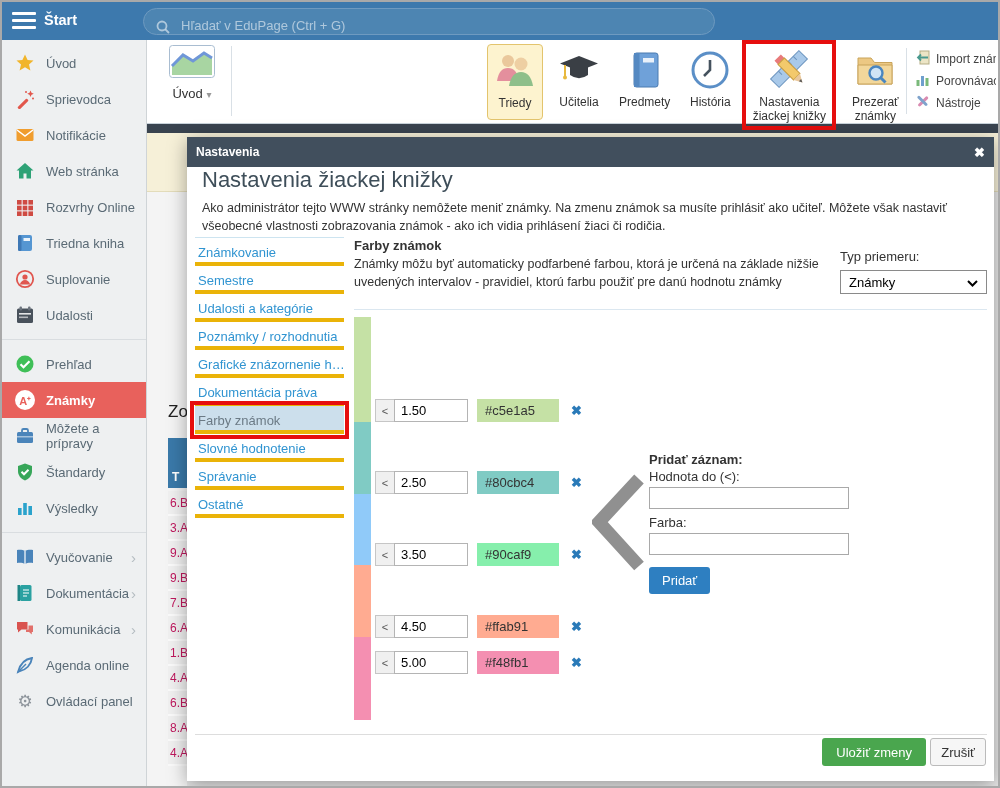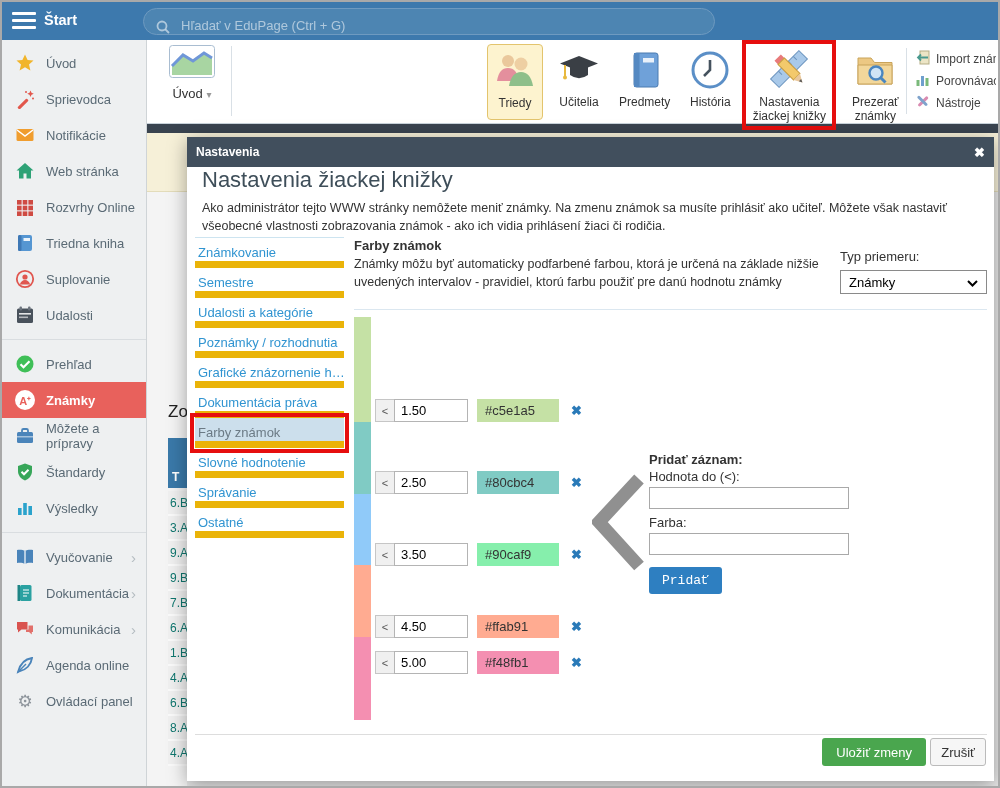--- a/index.html
+++ b/index.html
@@ -55,33 +55,33 @@
     white-space:nowrap;overflow:hidden;cursor:pointer;}
   
   .subbar{position:absolute;left:145px;top:122px;width:851px;height:9px;background:#39434f;z-index:1;}
   .notice{position:absolute;left:145px;top:131px;width:851px;height:59px;background:#f6f0d8;
     border-bottom:1px solid #e3dcba;z-index:1;}
   .bg-left{position:absolute;left:145px;top:190px;width:40px;height:594px;background:#f4f4f4;z-index:1;}
   .bg-heading{position:absolute;left:21px;top:210px;font-size:17px;color:#222;}
   .bg-th{position:absolute;left:21px;top:246px;width:19px;height:50px;background:#3a79a9;color:#fff;
     font-size:12px;font-weight:bold;padding:32px 0 0 4px;}
   .bg-rows{position:absolute;left:21px;top:299px;width:19px;overflow:hidden;}
-  .bg-row{height:25px;line-height:25px;font-size:12px;color:#0f766e;background:#f0f0f0;
+  .bg-row{height:25px;line-height:25px;font-size:12px;color:#be185d;background:#f0f0f0;
     border-bottom:2px solid #fafafa;padding-left:2px;white-space:nowrap;}
   
   .modal{position:absolute;left:185px;top:135px;width:807px;height:644px;background:#fff;z-index:10;
     box-shadow:0 4px 18px rgba(0,0,0,.35);}
   .modal-header{position:absolute;left:0;top:0;width:807px;height:30px;background:#414f5d;
     display:flex;align-items:center;padding:12px 9px;}
   .modal-header .t{color:#fff;font-size:12px;font-weight:bold;flex:1;}
   .modal-close{color:#fff;font-size:13px;font-weight:bold;cursor:pointer;line-height:1;}
   .modal-title{position:absolute;left:15px;top:30px;font-size:22px;color:#3e4e59;}
   .modal-desc{position:absolute;left:15px;top:62px;width:779px;font-size:12.5px;color:#333;line-height:1.45;}
   .mmenu{position:absolute;left:8px;top:100px;width:149px;border-top:1px solid #cde4f0;}
-  .mmenu-item{font-size:13px;color:#3094d1;padding:7px 0 16px 3px;border-bottom:7px solid #eab308;
+  .mmenu-item{font-size:13px;color:#3094d1;padding:7px 0 10px 3px;border-bottom:4px solid #eab308;
     cursor:pointer;height:28px;white-space:nowrap;overflow:hidden;}
   .mmenu-item.selected{background:#ccdfec;color:#6b7a85;}
   .sec-heading{position:absolute;left:167px;top:101px;font-size:13px;font-weight:bold;color:#333;}
   .sec-desc{position:absolute;left:167px;top:119px;width:478px;font-size:12.5px;color:#333;line-height:1.4;}
   .avg-label{position:absolute;left:653px;top:112px;font-size:13px;color:#333;}
   .avg-select{position:absolute;left:653px;top:133px;width:147px;height:24px;border:1px solid #8a8a8a;
     background:#fff;font-size:13px;color:#000;display:flex;align-items:center;padding:0 8px;cursor:pointer;}
   .avg-select .v{flex:1;}
   .sec-hr{position:absolute;left:167px;top:172px;width:633px;height:1px;background:#dbe7f0;}
   .strip{position:absolute;left:167px;top:180px;width:17px;}
@@ -94,21 +94,21 @@
   .rule-swatch{width:82px;margin-left:9px;font-size:13px;color:#333;display:flex;align-items:center;
     padding-left:8px;cursor:pointer;}
   .rule-del{margin-left:12px;align-self:center;color:#2a7ab8;font-size:13px;font-weight:bold;cursor:pointer;}
   .big-chevron{position:absolute;left:405px;top:337px;}
   .add-form{position:absolute;left:462px;top:315px;width:202px;font-size:13px;color:#333;}
   .add-form .ft{font-weight:bold;margin-bottom:2px;}
   .add-form .fl{margin-top:6px;margin-bottom:3px;}
   .add-form input{width:200px;height:22px;border:1px solid #a9a9a9;font-size:13px;padding:0 5px;
     outline:none;font-family:"Liberation Sans",sans-serif;}
   .btn-pridat{margin-top:12px;display:inline-block;background:#2e7fc1;color:#fff;font-size:13px;
-    border:none;border-radius:3px;padding:6px 13px;cursor:pointer;font-family:Liberation Mono, monospace;}
+    border:none;border-radius:3px;padding:6px 13px;cursor:pointer;font-family:Liberation Sans, sans-serif;}
   .modal-footer-line{position:absolute;left:8px;top:597px;width:792px;height:1px;background:#ddd;}
   .btn-save{position:absolute;top:601px;right:68px;background:#4aa64e;color:#fff;font-size:13px;
     border:none;border-radius:3px;height:28px;padding:0 14px;cursor:pointer;font-family:"Liberation Sans",sans-serif;}
   .btn-cancel{position:absolute;top:601px;right:8px;background:#f6f6f6;color:#333;font-size:13px;
     border:1px solid #bbb;border-radius:3px;height:28px;padding:0 10px;cursor:pointer;font-family:"Liberation Sans",sans-serif;}
   .redbox-menu{outline:4px solid #e60e0e;outline-offset:1px;}
 </style>
 </head>
 <body>
 

